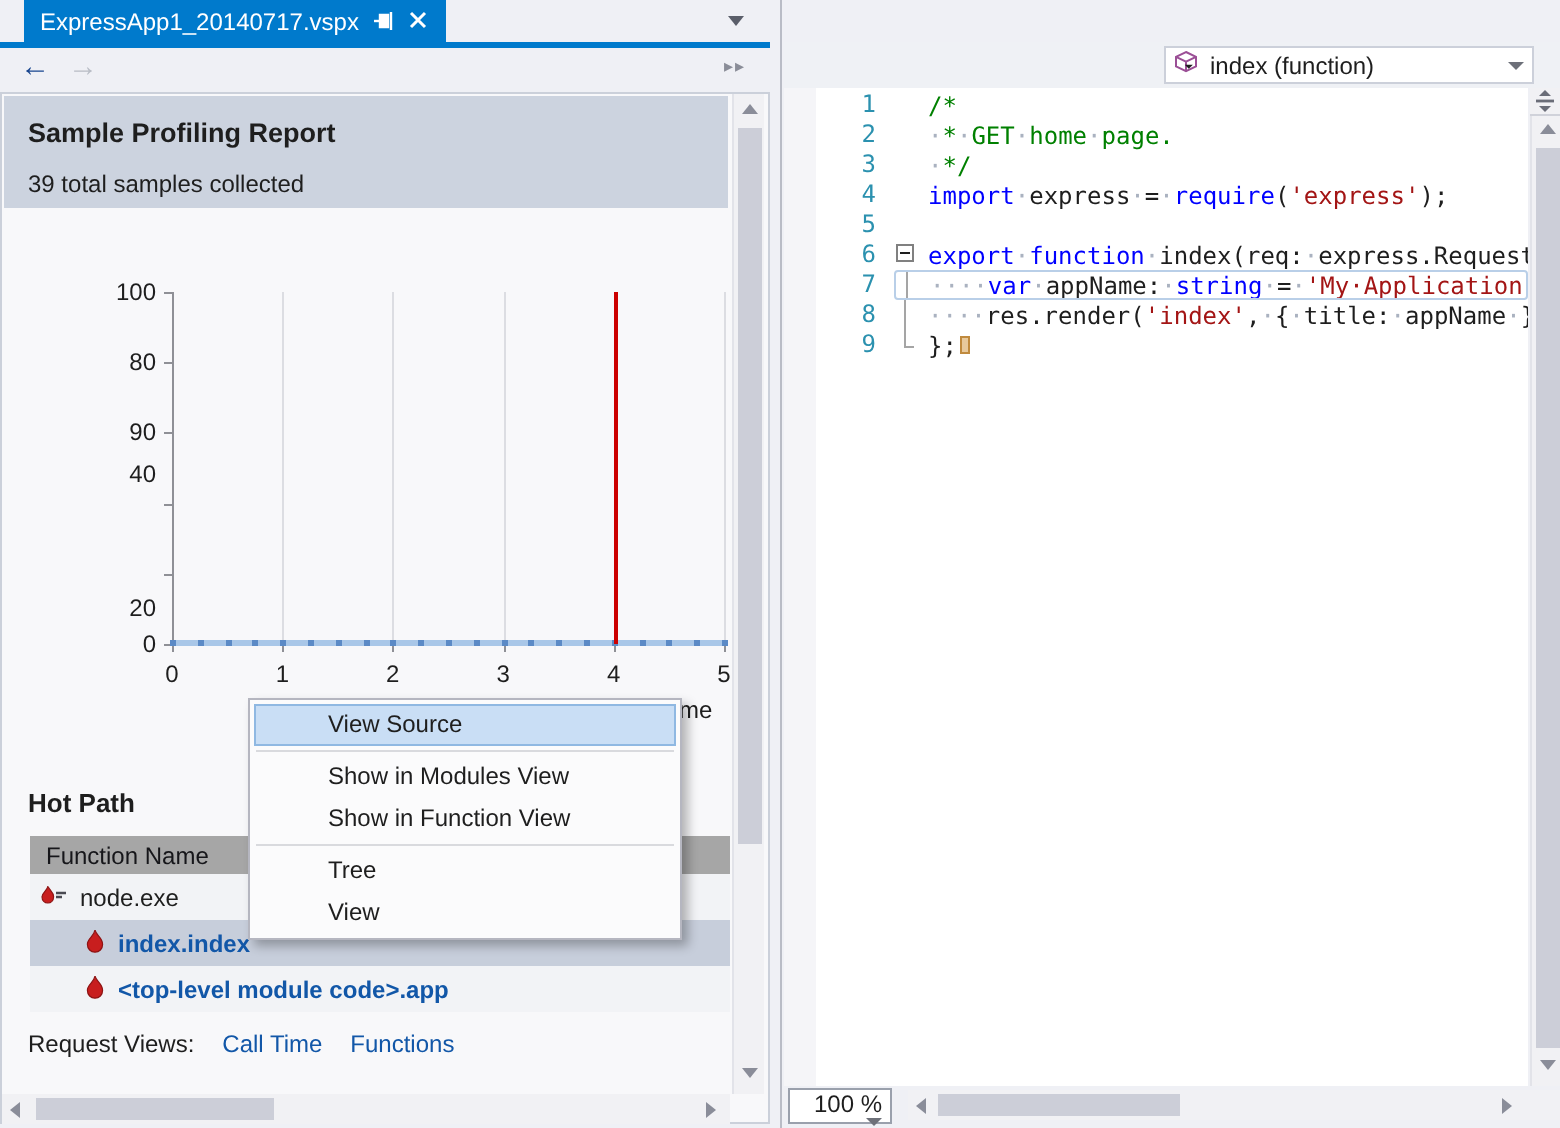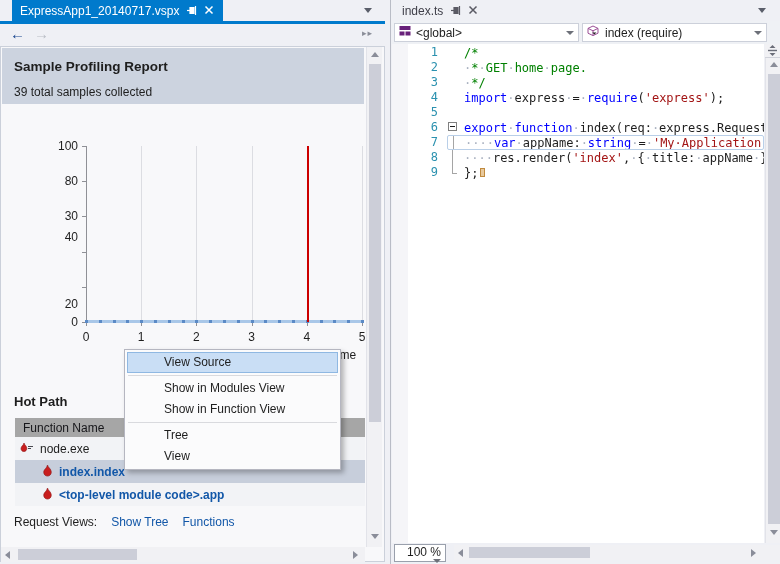--- a/index.html
+++ b/index.html
@@ -146,21 +146,21 @@
         <div class="gridline-v" style="left: 361px; top: 99px; height: 176px;"></div>
         <div class="axis" style="left: 85px; top: 99px; width: 1px; height: 177px;"></div>
         <div class="axis" style="left: 85px; top: 275px; width: 276px; height: 1px;"></div>
         <div class="tickmark" style="left: 81px; top: 275px; width: 4px; height: 1px;"></div>
         <div class="ytick-label" style="left: 47px; top: 268px;">0</div>
         <div class="tickmark" style="left: 81px; top: 239.8px; width: 4px; height: 1px;"></div>
         <div class="ytick-label" style="left: 47px; top: 232.8px; margin-top: 17px;">20</div>
         <div class="tickmark" style="left: 81px; top: 204.6px; width: 4px; height: 1px;"></div>
         <div class="ytick-label" style="left: 47px; top: 183px;">40</div>
         <div class="tickmark" style="left: 81px; top: 169.4px; width: 4px; height: 1px;"></div>
-        <div class="ytick-label" style="left: 47px; top: 162.4px;">30</div>
+        <div class="ytick-label" style="left: 47px; top: 162.4px;">90</div>
         <div class="tickmark" style="left: 81px; top: 134.2px; width: 4px; height: 1px;"></div>
         <div class="ytick-label" style="left: 47px; top: 127.2px;">80</div>
         <div class="tickmark" style="left: 81px; top: 99px; width: 4px; height: 1px;"></div>
         <div class="ytick-label" style="left: 47px; top: 92px;">100</div>
         <div class="tickmark" style="left: 85px; top: 275px; width: 1px; height: 4px;"></div>
         <div class="xtick-label" style="left: 75px; top: 283px;">0</div>
         <div class="tickmark" style="left: 140.2px; top: 275px; width: 1px; height: 4px;"></div>
         <div class="xtick-label" style="left: 130.2px; top: 283px;">1</div>
         <div class="tickmark" style="left: 195.4px; top: 275px; width: 1px; height: 4px;"></div>
         <div class="xtick-label" style="left: 185.4px; top: 283px;">2</div>
@@ -224,21 +224,21 @@
               </svg>
             </span>
             <span class="hp-label link">&lt;top-level module code&gt;.app</span>
           </div>
         </div>
     </div>
 
     <div id="related">
       <span>Request Views:</span>
       <span id="related-links" style="display: inline-flex; gap: 14px;">
-          <span class="rel-link">Show Tree</span>
+          <span class="rel-link">Call Time</span>
           <span class="rel-link">Functions</span>
         </span>
     </div>
 
     <div class="sb-track-v" style="left:365px; top:0; height:500px;">
       <span class="tri tri-up" style="left:4px; top:5px;"></span>
       <div class="sb-thumb" style="left:2px; top:17px; width:12px; height:358px;"></div>
       <span class="tri tri-down" style="left:4px; top:487px;"></span>
     </div>
 
@@ -256,64 +256,31 @@
     <div class="menu-item">Show in Modules View</div>
     <div class="menu-item">Show in Function View</div>
     <div class="menu-sep"></div>
     <div class="menu-item">Tree</div>
     <div class="menu-item">View</div>
   </div>
 
 <div id="divider"></div>
 
 <div id="right-pane">
-  <div class="tabstrip">
-    <div class="tab inactive" style="left:2px;">
-      <span>index.ts</span>
-      <span class="tab-ico">
-        <svg width="11" height="11" viewBox="0 0 11 11">
-            <g stroke="#5a5a64" stroke-width="1.2" fill="none">
-              <path d="M1 5.5h3"></path>
-              <path d="M4 2.5h4v6H4z" fill="#5a5a64"></path>
-              <path d="M9.5 1v9"></path>
-            </g>
-          </svg>
-      </span>
-      <span class="tab-ico">
-        <svg width="10" height="10" viewBox="0 0 10 10">
-            <path d="M1.5 1.5l7 7M8.5 1.5l-7 7" stroke="#5a5a64" stroke-width="1.5"></path>
-          </svg>
-      </span>
-    </div>
-    <span class="strip-caret" style="left:366px;"></span>
-  </div>
 
   <div id="navbar">
-    <div class="combo" style="left:2px; width:185px;">
-      <span>
-        <svg width="12" height="12" viewBox="0 0 12 12">
-            <g fill="#68217a">
-              <rect x="0.5" y="1" width="11" height="4"></rect>
-              <rect x="0.5" y="6.5" width="5" height="4"></rect>
-              <rect x="6.5" y="6.5" width="5" height="4"></rect>
-            </g>
-          </svg>
-      </span>
-      <span>&lt;global&gt;</span>
-      <span class="caret"></span>
-    </div>
     <div class="combo" style="left:190px; width:185px;">
       <span>
         <svg width="13" height="13" viewBox="0 0 13 13">
             <path d="M6 1l5 2.4v4.8L6 10.6 1 8.2V3.4z" fill="#fff" stroke="#9b4f96"></path>
             <path d="M1 3.4l5 2.4 5-2.4M6 5.8v4.8" fill="none" stroke="#9b4f96"></path>
             <path d="M8 10.5h5l-2.5 2.5z" fill="#1e1e1e" transform="translate(-1,-1) scale(0.8)"></path>
           </svg>
       </span>
-      <span>index (require)</span>
+      <span>index (function)</span>
       <span class="caret"></span>
     </div>
   </div>
 
   <div id="editor">
     <div id="indicator-margin"></div>
     <div id="lines">
         <div class="code-line">
           <span class="ln">1</span>
           <div class="lbody">

